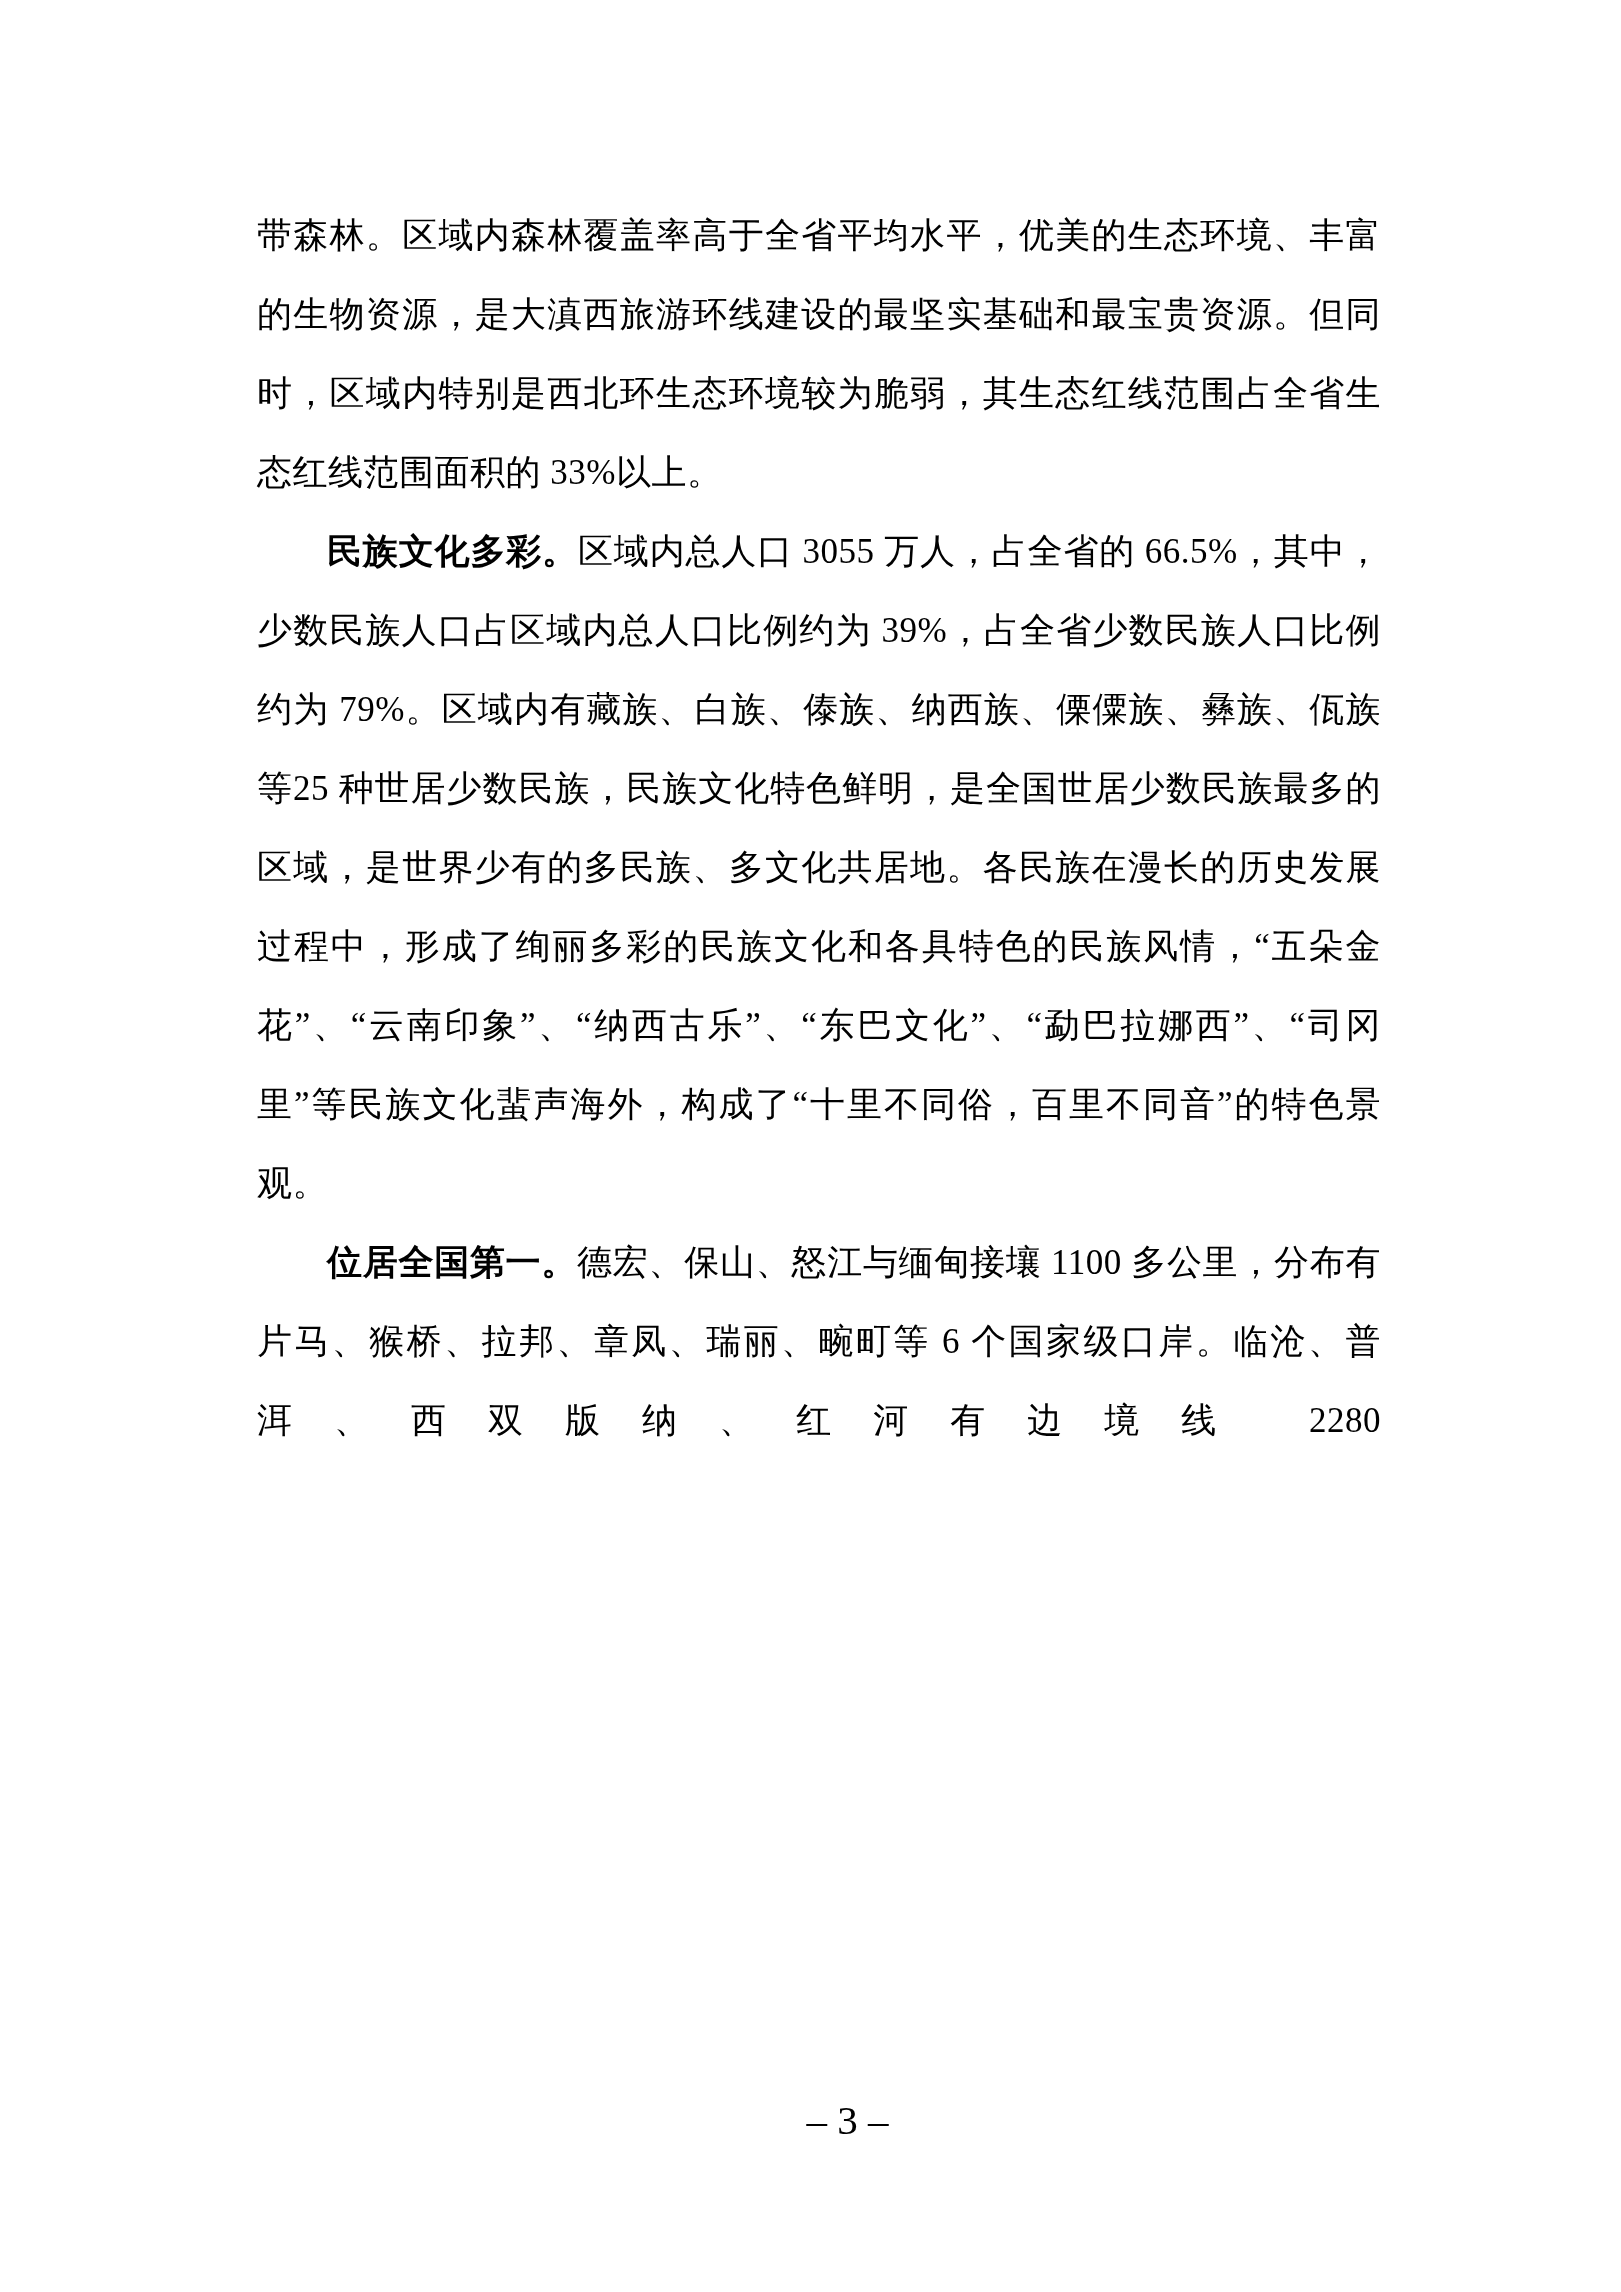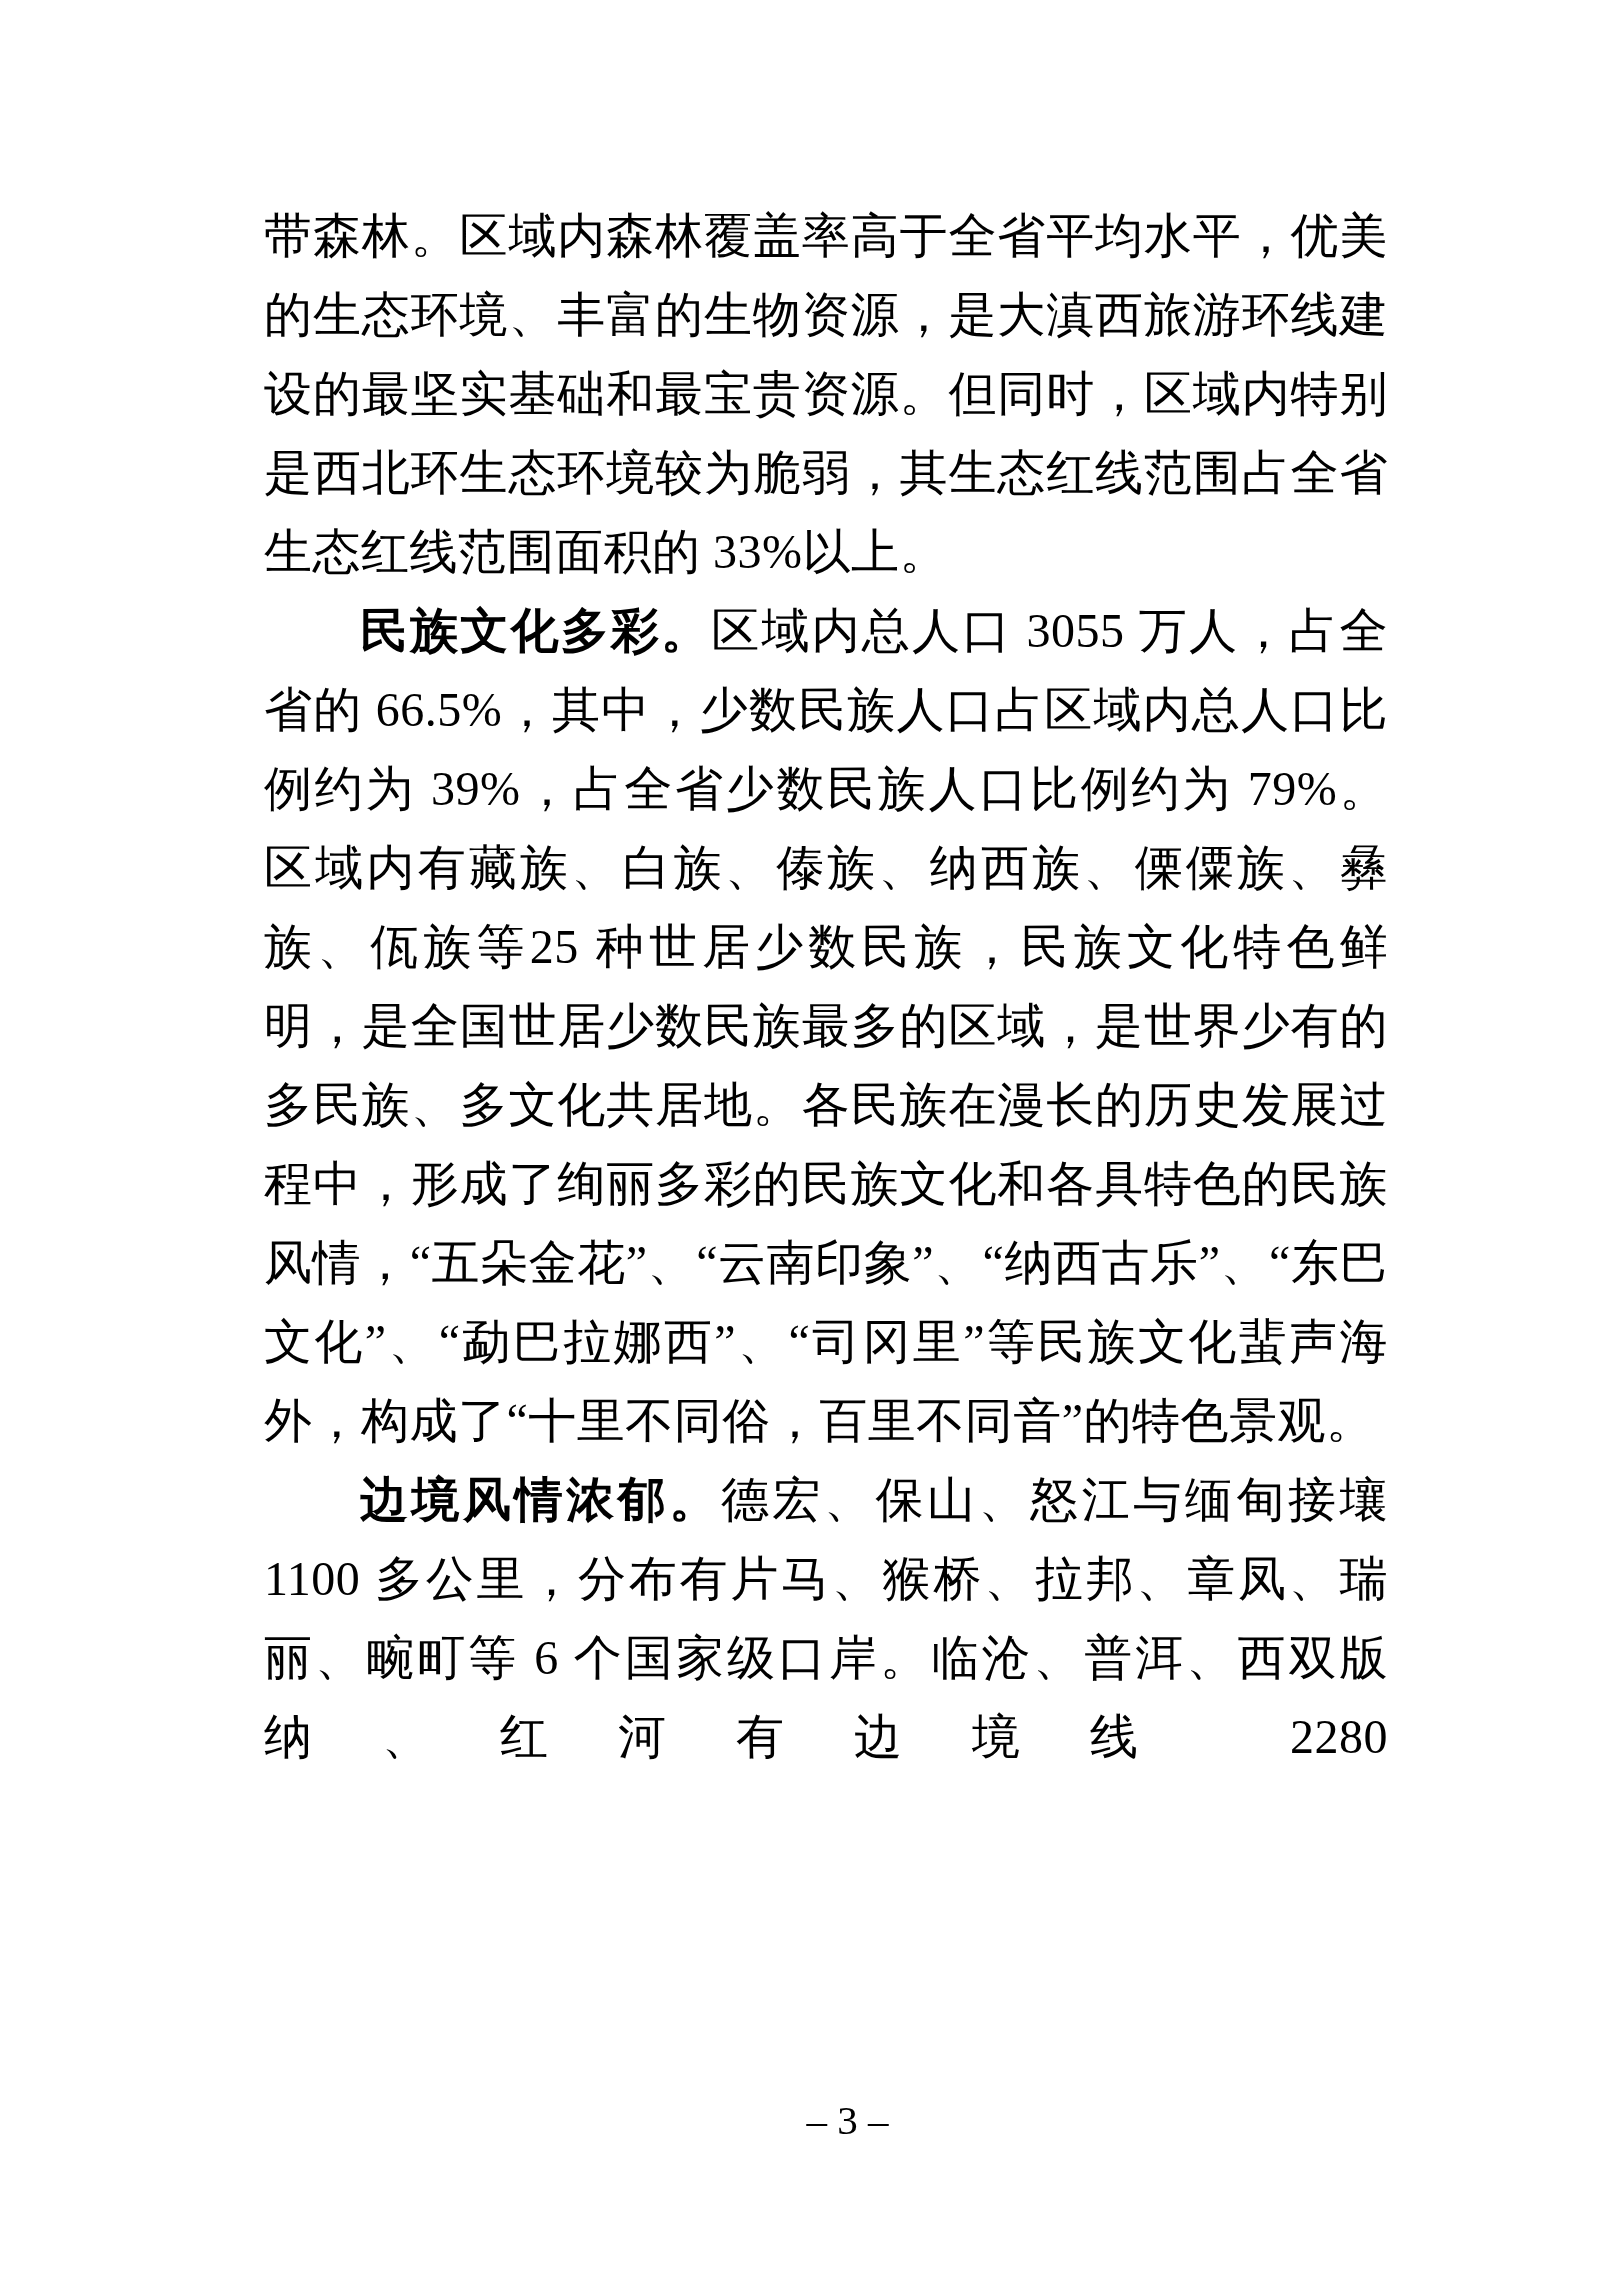--- a/index.html
+++ b/index.html
@@ -10,27 +10,27 @@
   .page {
     position: relative;
     width: 1621px;
     height: 2293px;
     background: #ffffff;
     overflow: hidden;
     color: #000000;
   }
   .content {
     position: absolute;
-    left: 264px;
+    left: 257px;
     top: 196px;
     width: 1124px;
     text-align: justify;
     text-justify: inter-character;
     font-family: "Liberation Serif", "DejaVu Serif", serif;
-    font-size: 48px;
+    font-size: 35px;
     line-height: 79px;
     letter-spacing: 0.5px;
   }
   .para {
     margin: 0;
     padding: 0;
     text-indent: 2em;
   }
   .para.no-indent {
     text-indent: 0;
@@ -59,18 +59,18 @@
 </head>
 <body>
 
 <div class="page">
   <div class="content">
     <p class="para no-indent"><span class="lead"></span><span>带森林。区域内森林覆盖率高于全省平均水平，优美的生态环境、丰富的生物资源，是大滇西旅游环线建设的最坚实基础和最宝贵资源。但同时，区域内特别是西北环生态环境较为脆弱，其生态红线范围占全省生态红线范围面积的 33%以上。</span></p>
 
     <p class="para"><span class="lead">民族文化多彩。</span><span>区域内总人口 3055 万人，占全省的 66.5%，其中，少数民族人口占区域内总人口比例约为 39%，占全省少数民族人口比例约为 79%。区域内有藏族、白族、傣族、纳西族、傈僳族、彝族、佤族等25 种世居少数民族，民族文化特色鲜明，是全国世居少数民族最多的区域，是世界少有的多民族、多文化共居地。各民族在漫长的历史发展过程中，形成了绚丽多彩的民族文化和各具特色的民族风情，“五朵金花”、“云南印象”、“纳西古乐”、“东巴文化”、“勐巴拉娜西”、“司冈里”等民族文化蜚声海外，构成了“十里不同俗，百里不同音”的特色景观。</span></p>
 
 
-    <p class="para fill-last"><span class="lead">边境风情浓郁。</span><span>德宏、保山、怒江与缅甸接壤 1100 多公里，分布有片马、猴桥、拉邦、章凤、瑞丽、畹町等 6 个国家级口岸。临沧、普洱、西双版纳、红河有边境线 2280</span></p>
+    <p class="para fill-last"><span class="lead">位居全国第一。</span><span>德宏、保山、怒江与缅甸接壤 1100 多公里，分布有片马、猴桥、拉邦、章凤、瑞丽、畹町等 6 个国家级口岸。临沧、普洱、西双版纳、红河有边境线 2280</span></p>
   </div>
 
   <div class="page-number">– 3 –</div>
 </div>
 
 
 </body></html>

